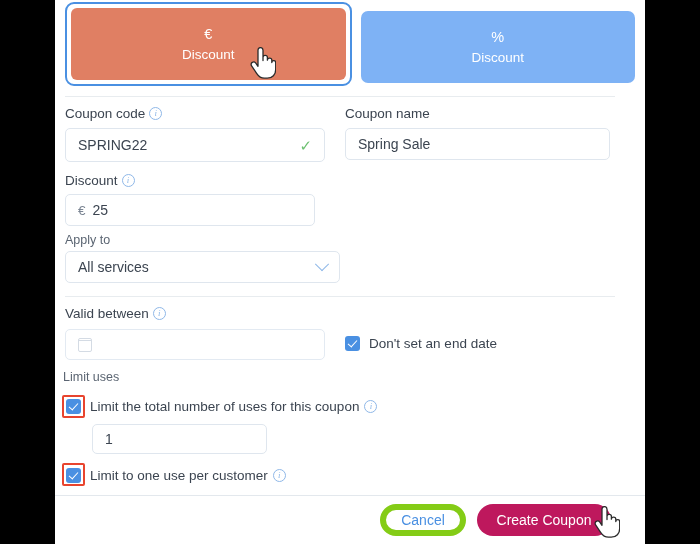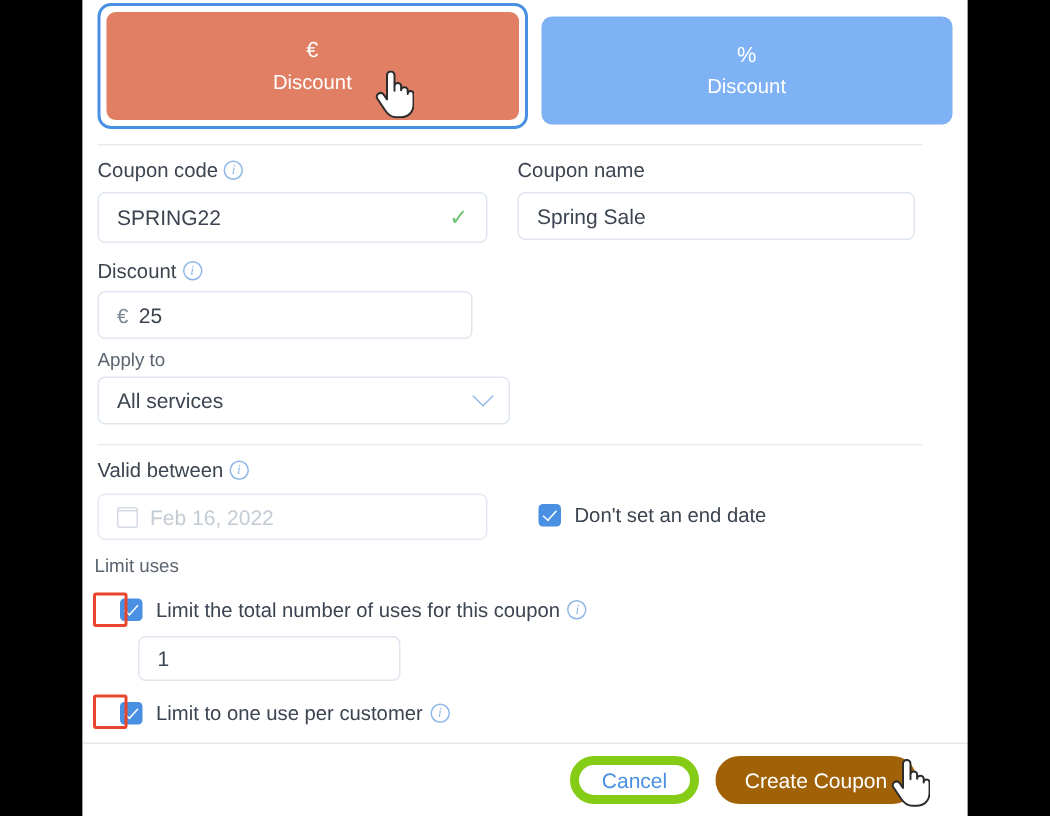--- a/index.html
+++ b/index.html
@@ -210,21 +210,20 @@
   }
   .cal-icon.muted { border-color: #d4dbe4; }
   .cal-icon.muted::before { background: #d4dbe4; }
 
   
   .cb-row {
     position: absolute;
     display: flex;
     align-items: center;
     gap: 9px;
-    margin-left: 14px;
   }
   .cb {
     width: 15px; height: 15px;
     border-radius: 3px;
     background: #4a90e2;
     position: relative;
     flex: none;
     cursor: pointer;
   }
   .cb::after {
@@ -276,21 +275,21 @@
     border: none;
     font-family: "Liberation Sans", sans-serif;
   }
   .btn.ghost {
     background: #ffffff;
     color: #4a90e2;
     border: 6px solid #84cc16;
     width: 86px;
   }
   .btn.primary {
-    background: #a16207;
+    background: #be185d;
     color: #ffffff;
     width: 134px;
   }
 
   
   .cursor {
     position: absolute;
     width: 26px; height: 32px;
     pointer-events: none;
     z-index: 60;
@@ -360,21 +359,20 @@
       <div class="divider" id="div-2"></div>
 
       <div class="fld-label" style="left:10px; top:306px;">
         <span>Valid between</span>
         <span class="info-icon">i</span>
       </div>
 
       <div class="date-group" style="left:10px; top:329px; width:260px; height:31px;">
         <div class="date-cell disabled" style="width:129px;">
           <span class="cal-icon muted"></span>
-          <span>Feb 16, 2022</span>
         </div>
       </div>
 
       <div class="cb-row" style="left:290px; top:336px;">
         <span class="cb"></span>
         <span class="cb-label">Don't set an end date</span>
       </div>
 
       <div class="fld-label small" style="left:8px; top:370px;justify-content:center;">
         <span>Limit uses</span>

